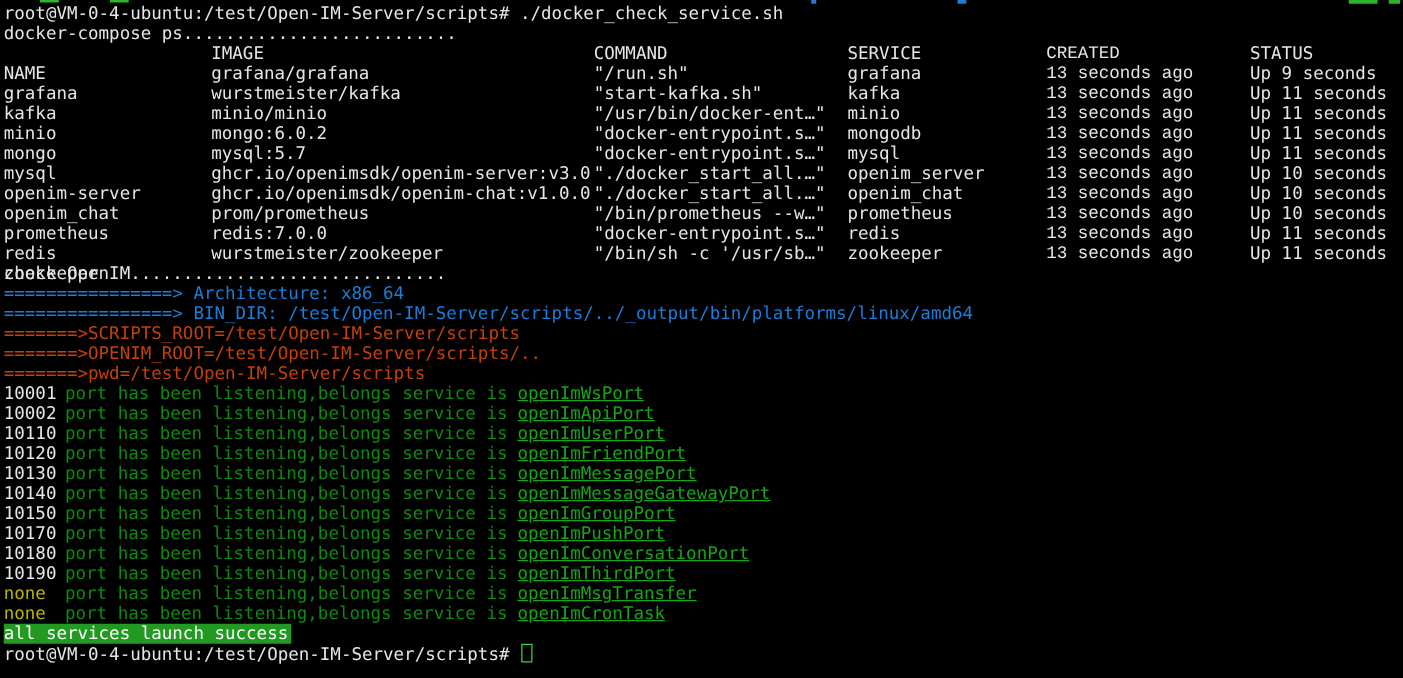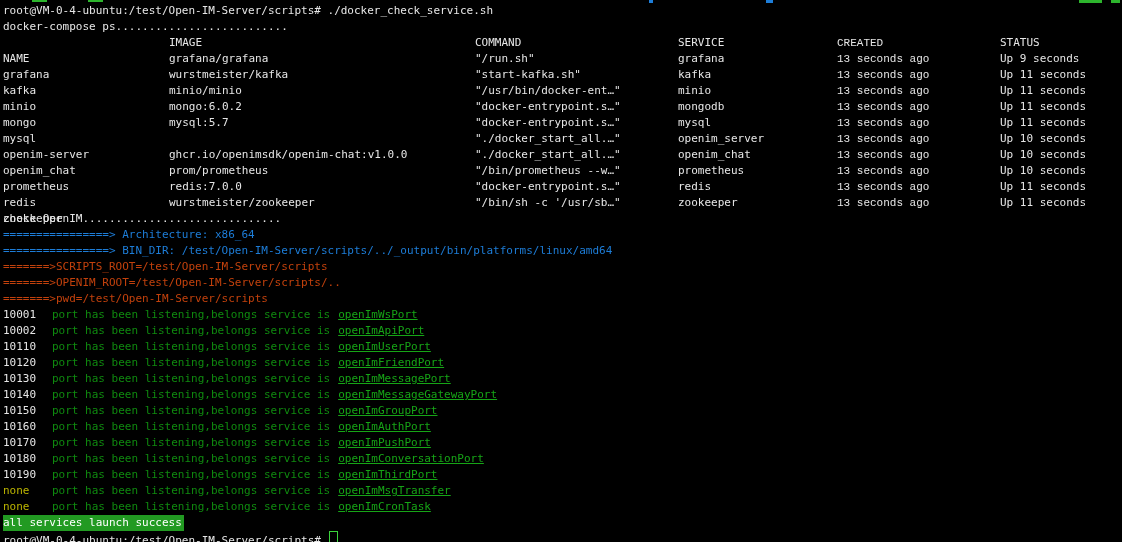--- a/index.html
+++ b/index.html
@@ -2,21 +2,21 @@
 <html><head>
 <meta charset="utf-8">
 <style>
   html,body{margin:0;padding:0;background:#000;}
   .terminal{
     position:relative;
     width:1122px;height:542px;
     background:#000000;
     overflow:hidden;
     font-family:"DejaVu Sans Mono","Liberation Mono",monospace;
-    font-size:11px;
+    font-size:14px;
     line-height:16px;
     color:#e6e6e6;
     cursor:text;
   }
   .content{position:absolute;top:3px;left:3px;right:0;}
   .line{height:16px;white-space:pre;}
   .row{position:relative;height:16px;}
   .cell{position:absolute;top:0;white-space:pre;}
   .c-name{left:0;margin-top:16px;}
   .c-image{left:166px;}
@@ -102,20 +102,21 @@
     <div class="row">
       <span class="cell c-name">mysql</span>
       <span class="cell c-image">mysql:5.7</span>
       <span class="cell c-command">"docker-entrypoint.s…"</span>
       <span class="cell c-service">mysql</span>
       <span class="cell c-created">13 seconds ago</span>
       <span class="cell c-status">Up 11 seconds</span>
     </div>
     <div class="row">
       <span class="cell c-name">openim-server</span>
+      <span class="cell c-image">ghcr.io/openimsdk/openim-server:v3.0</span>
       <span class="cell c-command">"./docker_start_all.…"</span>
       <span class="cell c-service">openim_server</span>
       <span class="cell c-created">13 seconds ago</span>
       <span class="cell c-status">Up 10 seconds</span>
     </div>
     <div class="row">
       <span class="cell c-name">openim_chat</span>
       <span class="cell c-image">ghcr.io/openimsdk/openim-chat:v1.0.0</span>
       <span class="cell c-command">"./docker_start_all.…"</span>
       <span class="cell c-service">openim_chat</span>
@@ -154,21 +155,20 @@
     <div class="line yellow">=======&gt;OPENIM_ROOT=/test/Open-IM-Server/scripts/..</div>
     <div class="line yellow">=======&gt;pwd=/test/Open-IM-Server/scripts</div>
 
     <div class="line"><span class="pnum">10001</span><span class="green">port has been listening,belongs service is</span><span class="green-bright svc">openImWsPort</span></div>
     <div class="line"><span class="pnum">10002</span><span class="green">port has been listening,belongs service is</span><span class="green-bright svc">openImApiPort</span></div>
     <div class="line"><span class="pnum">10110</span><span class="green">port has been listening,belongs service is</span><span class="green-bright svc">openImUserPort</span></div>
     <div class="line"><span class="pnum">10120</span><span class="green">port has been listening,belongs service is</span><span class="green-bright svc">openImFriendPort</span></div>
     <div class="line"><span class="pnum">10130</span><span class="green">port has been listening,belongs service is</span><span class="green-bright svc">openImMessagePort</span></div>
     <div class="line"><span class="pnum">10140</span><span class="green">port has been listening,belongs service is</span><span class="green-bright svc">openImMessageGatewayPort</span></div>
     <div class="line"><span class="pnum">10150</span><span class="green">port has been listening,belongs service is</span><span class="green-bright svc">openImGroupPort</span></div>
-    <div class="line"><span class="pnum">10160</span><span class="green">port has been listening,belongs service is</span><span class="green-bright svc">openImAuthPort</span></div>
     <div class="line"><span class="pnum">10170</span><span class="green">port has been listening,belongs service is</span><span class="green-bright svc">openImPushPort</span></div>
     <div class="line"><span class="pnum">10180</span><span class="green">port has been listening,belongs service is</span><span class="green-bright svc">openImConversationPort</span></div>
     <div class="line"><span class="pnum">10190</span><span class="green">port has been listening,belongs service is</span><span class="green-bright svc">openImThirdPort</span></div>
     <div class="line"><span class="pnum none">none</span><span class="green">port has been listening,belongs service is</span><span class="green-bright svc">openImMsgTransfer</span></div>
     <div class="line"><span class="pnum none">none</span><span class="green">port has been listening,belongs service is</span><span class="green-bright svc">openImCronTask</span></div>
 
     <div class="line"><span class="success">all services launch success</span></div>
 
     <div class="line"><span>root@VM-0-4-ubuntu:/test/Open-IM-Server/scripts# </span><span class="cursor"></span></div>
   </div>

